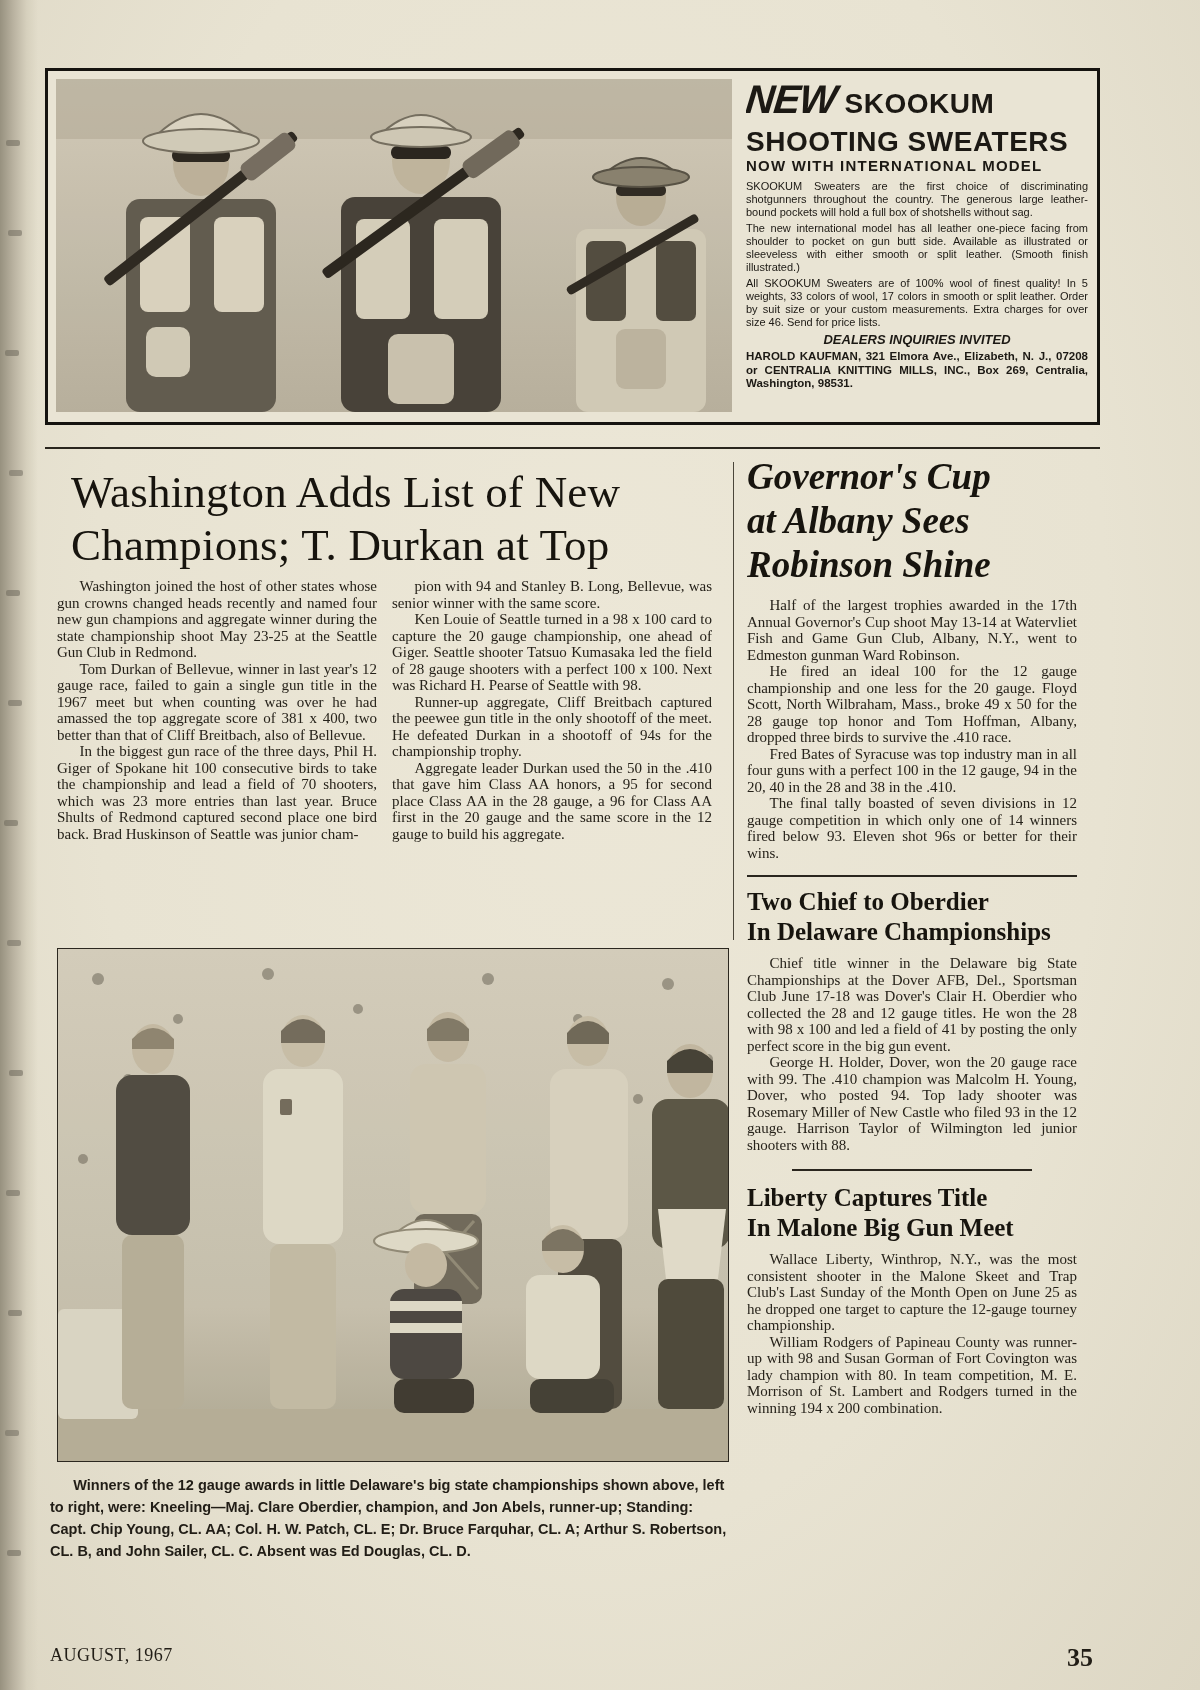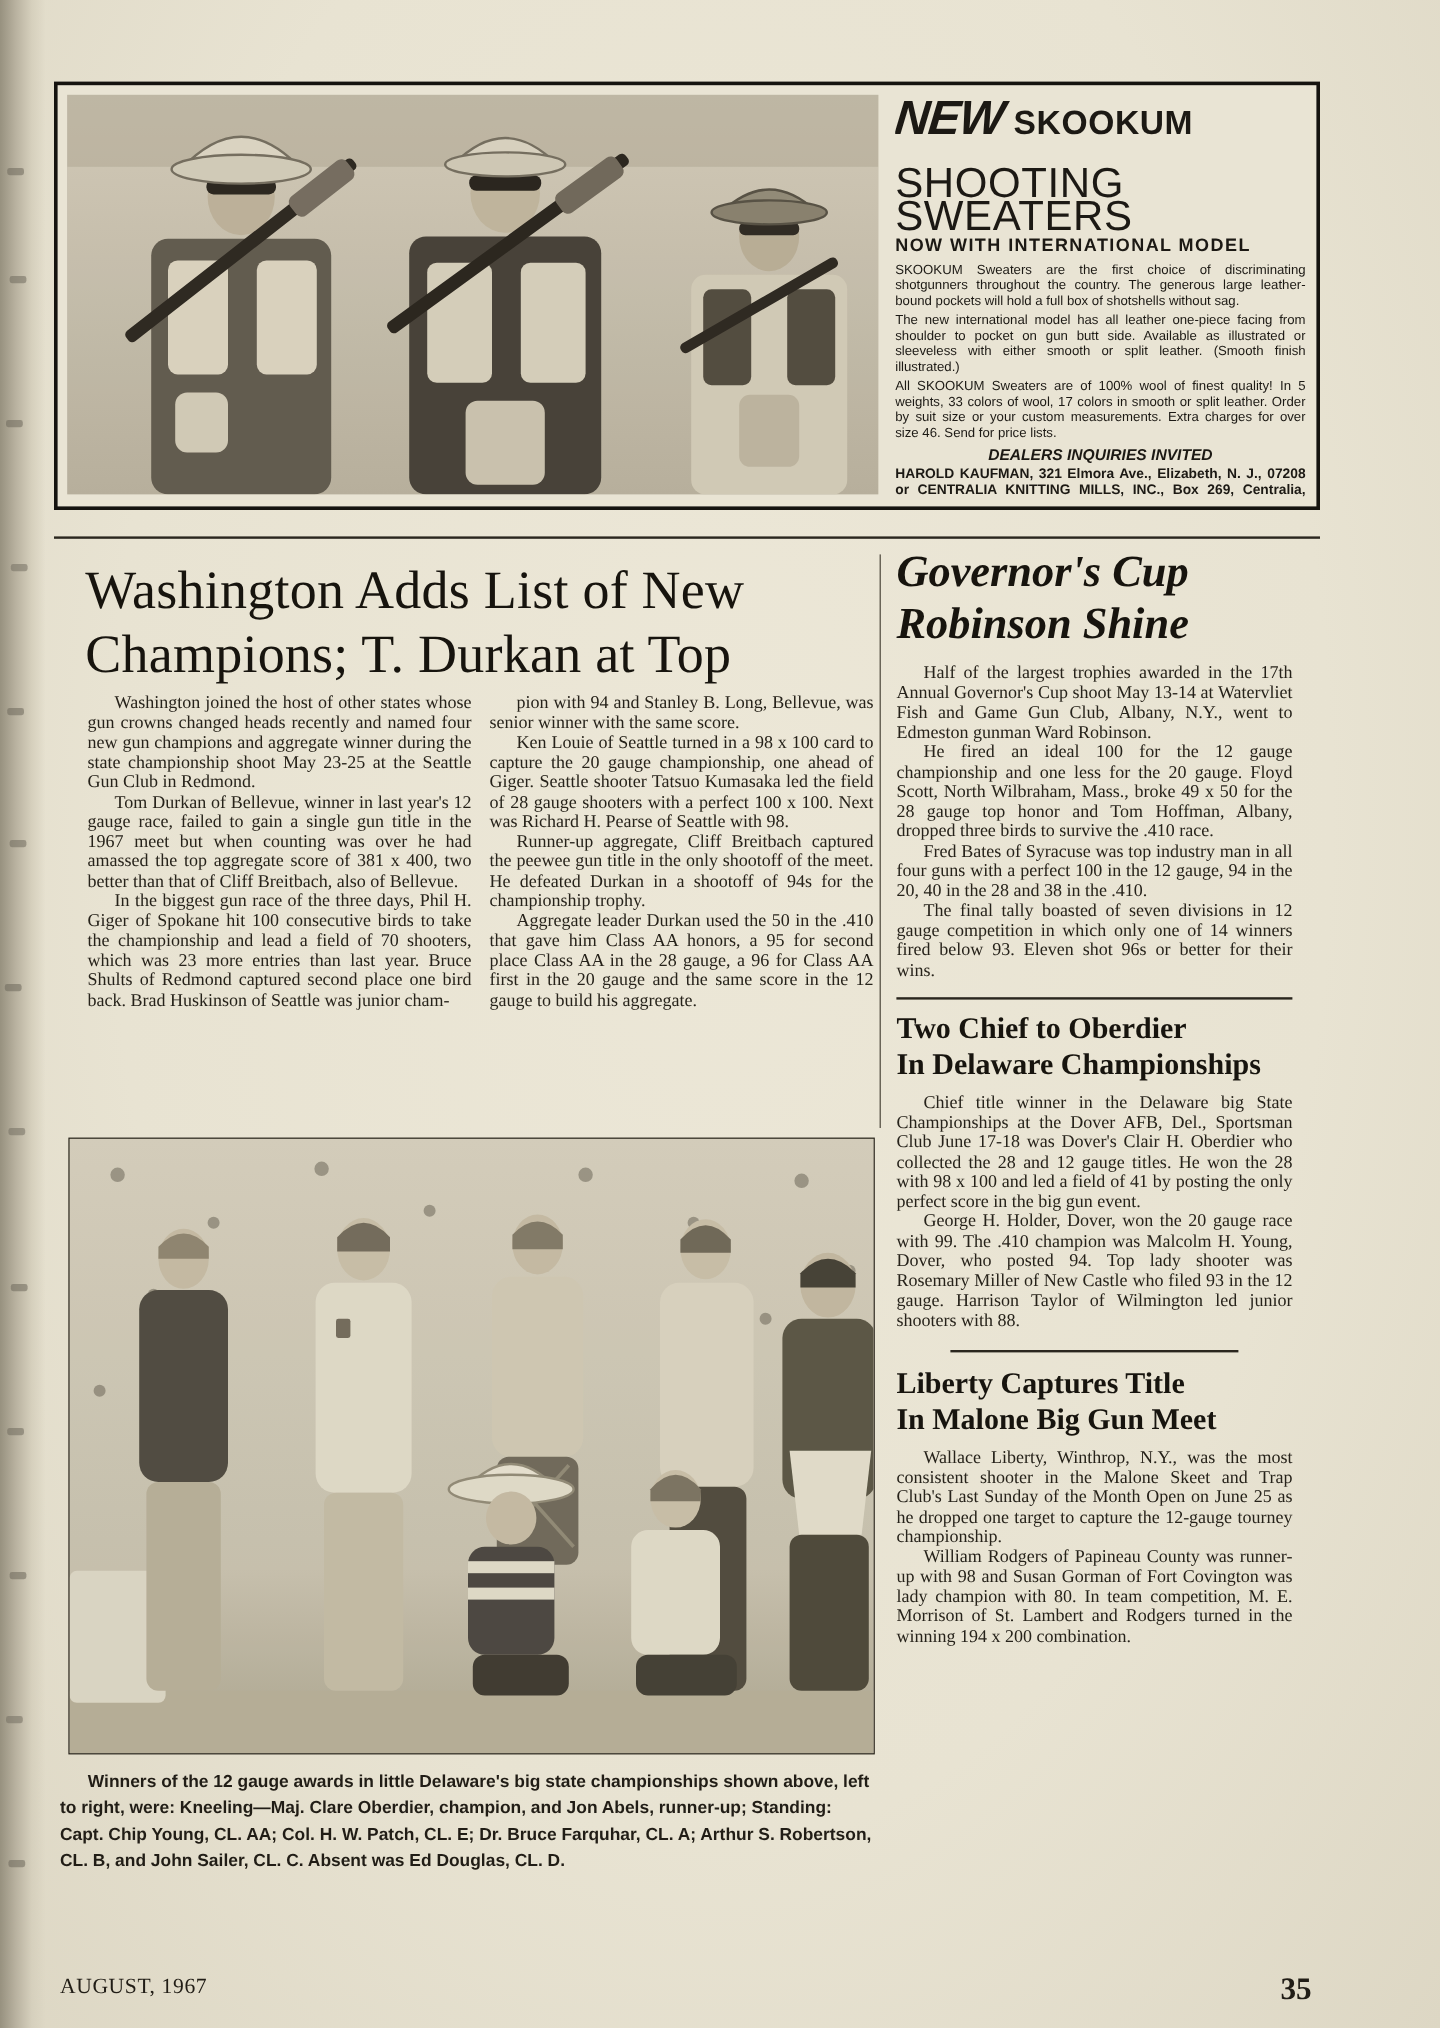--- a/index.html
+++ b/index.html
@@ -20,33 +20,33 @@
 
   
   .ad-box { position:absolute; left:45px; top:68px; width:1055px; height:357px;
     border:3px solid #15130f; background:#e9e4d4; box-sizing:border-box; }
   .ad-photo { position:absolute; left:8px; top:8px; width:676px; height:333px; overflow:hidden; background:#c3bcab; }
   .ad-copy { position:absolute; left:698px; top:8px; width:342px; height:335px; overflow:hidden;
     font-family:"Liberation Sans", sans-serif; color:#1c1914; }
   .ad-brandline { line-height:40px; white-space:nowrap; }
   .ad-new { font-size:40px; font-weight:900; font-style:italic; letter-spacing:-1px; display:inline-block; transform:skewX(-6deg); }
   .ad-skookum { font-size:28px; font-weight:bold; letter-spacing:.5px; }
-  .ad-h2 { font-size:35px; font-weight:normal; letter-spacing:.5px; line-height:28px;margin-top:11px; }
+  .ad-h2 { font-size:28px; font-weight:bold; letter-spacing:.5px; line-height:28px; }
   .ad-sub { font-size:15px; font-weight:bold; letter-spacing:1.2px; line-height:19px; margin-bottom:5px; }
   .ad-p { margin:0 0 3px 0; font-size:11px; line-height:13px; text-align:justify; }
   .ad-dealers { font-size:13px; font-weight:bold; font-style:italic; text-align:center; line-height:16px; margin:2px 0; }
   .ad-contact { margin:0; font-size:11.5px; font-weight:bold; line-height:13.5px; text-align:justify; }
 
   .rule-under-ad { position:absolute; left:45px; top:447px; width:1055px; height:2px; background:#2a261e; }
 
   
   .headline-main { position:absolute; left:57px; top:452px; width:668px; margin:14px;
     font-size:45px; font-weight:normal; line-height:53px; color:#17140e; letter-spacing:.2px; }
   .headline-main span { display:block; }
-  .col { position:absolute; top:578px; width:320px; font-size:15px; line-height:16.5px; text-align:justify;margin-left:16px; }
+  .col { position:absolute; top:578px; width:320px; font-size:15px; line-height:16.5px; text-align:justify; }
   .col1 { left:57px; }
   .col2 { left:392px; }
   .col p, .rightcol p { margin:0; text-indent:1.5em; }
   .vrule { position:absolute; left:733px; top:462px; width:1px; height:478px; background:#4b463a; }
 
   
   .rightcol { position:absolute; left:747px; top:455px; width:330px; font-size:15px; line-height:16.5px; text-align:justify; }
   .gov-head { margin:0 0 10px 0; font-size:37px; line-height:44px; font-weight:bold; font-style:italic; color:#17140e; }
   .gov-head span { display:block; }
   .subrule-full { border:none; height:2px; background:#2a261e; margin:14px 0 10px 0; }
@@ -163,20 +163,21 @@
     <p>Ken Louie of Seattle turned in a 98 x 100 card to capture the 20 gauge championship, one ahead of Giger. Seattle shooter Tatsuo Kumasaka led the field of 28 gauge shooters with a perfect 100 x 100. Next was Richard H. Pearse of Seattle with 98.</p>
     <p>Runner-up aggregate, Cliff Breitbach captured the peewee gun title in the only shootoff of the meet. He defeated Durkan in a shootoff of 94s for the championship trophy.</p>
     <p>Aggregate leader Durkan used the 50 in the .410 that gave him Class AA honors, a 95 for second place Class AA in the 28 gauge, a 96 for Class AA first in the 20 gauge and the same score in the 12 gauge to build his aggregate.</p>
   </div>
 
   <div class="vrule"></div>
 
   <div class="rightcol">
     <h2 class="gov-head">
       <span>Governor's Cup</span>
+      <span>at Albany Sees</span>
       <span>Robinson Shine</span>
     </h2>
     <p>Half of the largest trophies awarded in the 17th Annual Governor's Cup shoot May 13-14 at Watervliet Fish and Game Gun Club, Albany, N.Y., went to Edmeston gunman Ward Robinson.</p>
     <p>He fired an ideal 100 for the 12 gauge championship and one less for the 20 gauge. Floyd Scott, North Wilbraham, Mass., broke 49 x 50 for the 28 gauge top honor and Tom Hoffman, Albany, dropped three birds to survive the .410 race.</p>
     <p>Fred Bates of Syracuse was top industry man in all four guns with a perfect 100 in the 12 gauge, 94 in the 20, 40 in the 28 and 38 in the .410.</p>
     <p>The final tally boasted of seven divisions in 12 gauge competition in which only one of 14 winners fired below 93. Eleven shot 96s or better for their wins.</p>
 
     <hr class="subrule-full">
 
     <h3 class="sub-head">

